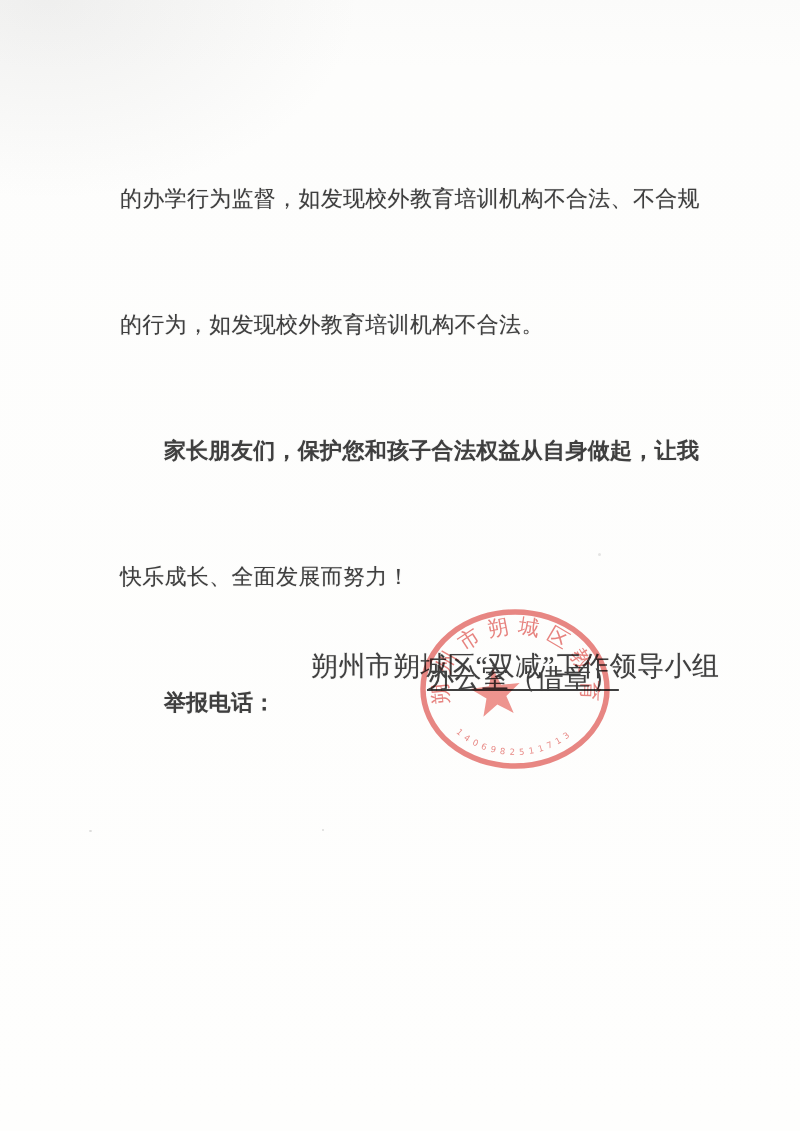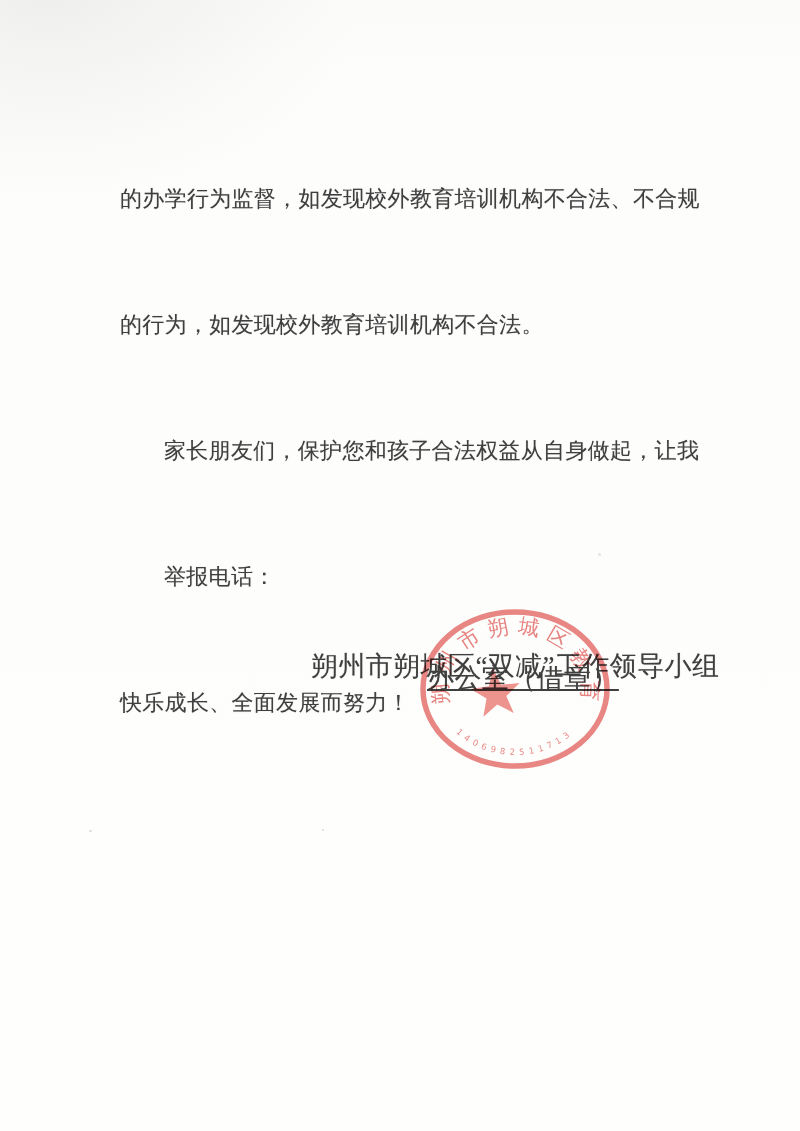--- a/index.html
+++ b/index.html
@@ -21,21 +21,21 @@
     position: absolute;
     left: 120px; top: 94px; width: 600px;
     color: #3f3f3f;
     font-size: 22px;
     line-height: 42px;
     letter-spacing: 0.3px;
     text-shadow: 0 0 1px rgba(70,70,70,0.35);
     white-space: pre;
   }
   .line { margin: 0; height: 42px; }
-  .line.ind { padding-left: 44px; }
+  .line.ind { padding-left: 44px; font-weight: bold; }
   .signature {
     position: absolute;
     color: #3f3f3f;
     font-size: 27px;
     letter-spacing: 0.4px;
     text-shadow: 0 0 1px rgba(70,70,70,0.35);
     white-space: pre;
   }
   .sig-org    { left: 311px; top: 648px; }
   .sig-office { left: 427px; top: 660px; text-decoration: underline; }
@@ -55,22 +55,22 @@
 </head>
 <body>
 
 <div class="sheet">
   <div class="scan-layer">
 
     <div class="body-text">
       <p class="line">的办学行为监督，如发现校外教育培训机构不合法、不合规</p>
       <p class="line">的行为，如发现校外教育培训机构不合法。</p>
       <p class="line ind">家长朋友们，保护您和孩子合法权益从自身做起，让我</p>
+      <p class="line">快乐成长、全面发展而努力！</p>
       <p class="line ind">举报电话：</p>
-      <p class="line">快乐成长、全面发展而努力！</p>
       
       
       
     </div>
 
     <div class="signature sig-org">朔州市朔城区“双减”工作领导小组</div>
     <div class="signature sig-office">办公室（借章）</div>
 
     <svg class="seal" viewBox="413 602 205 175" xmlns="http://www.w3.org/2000/svg">
       <defs>

